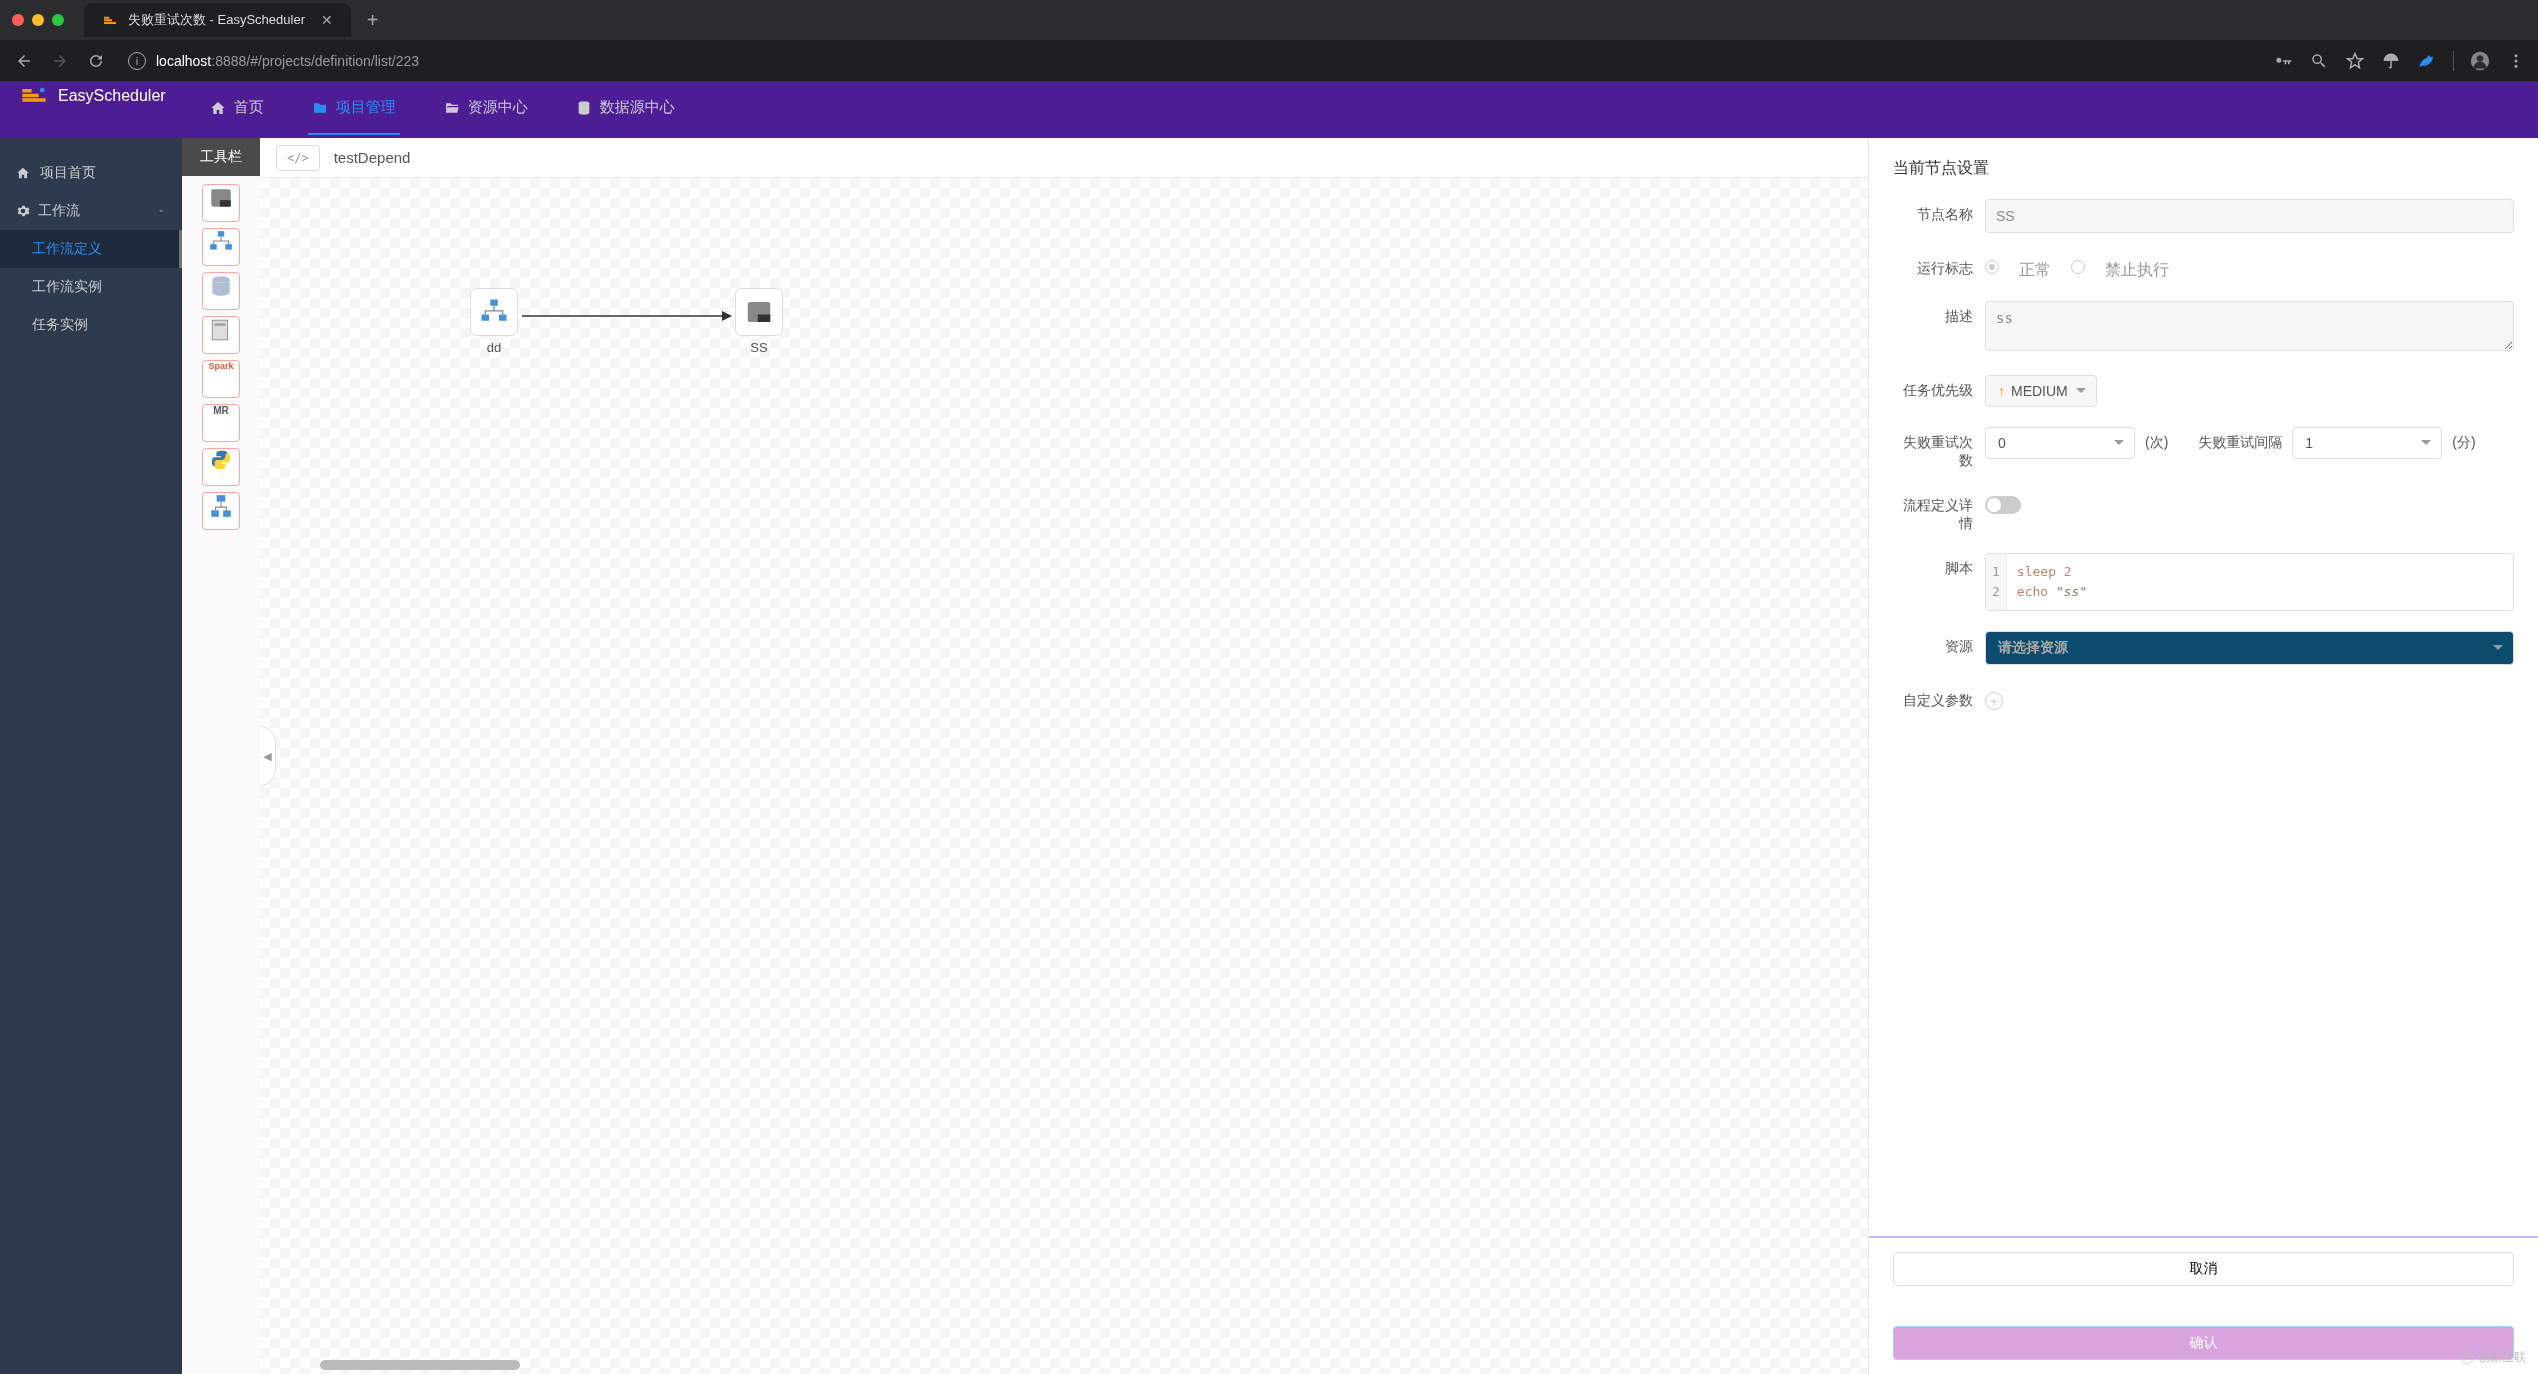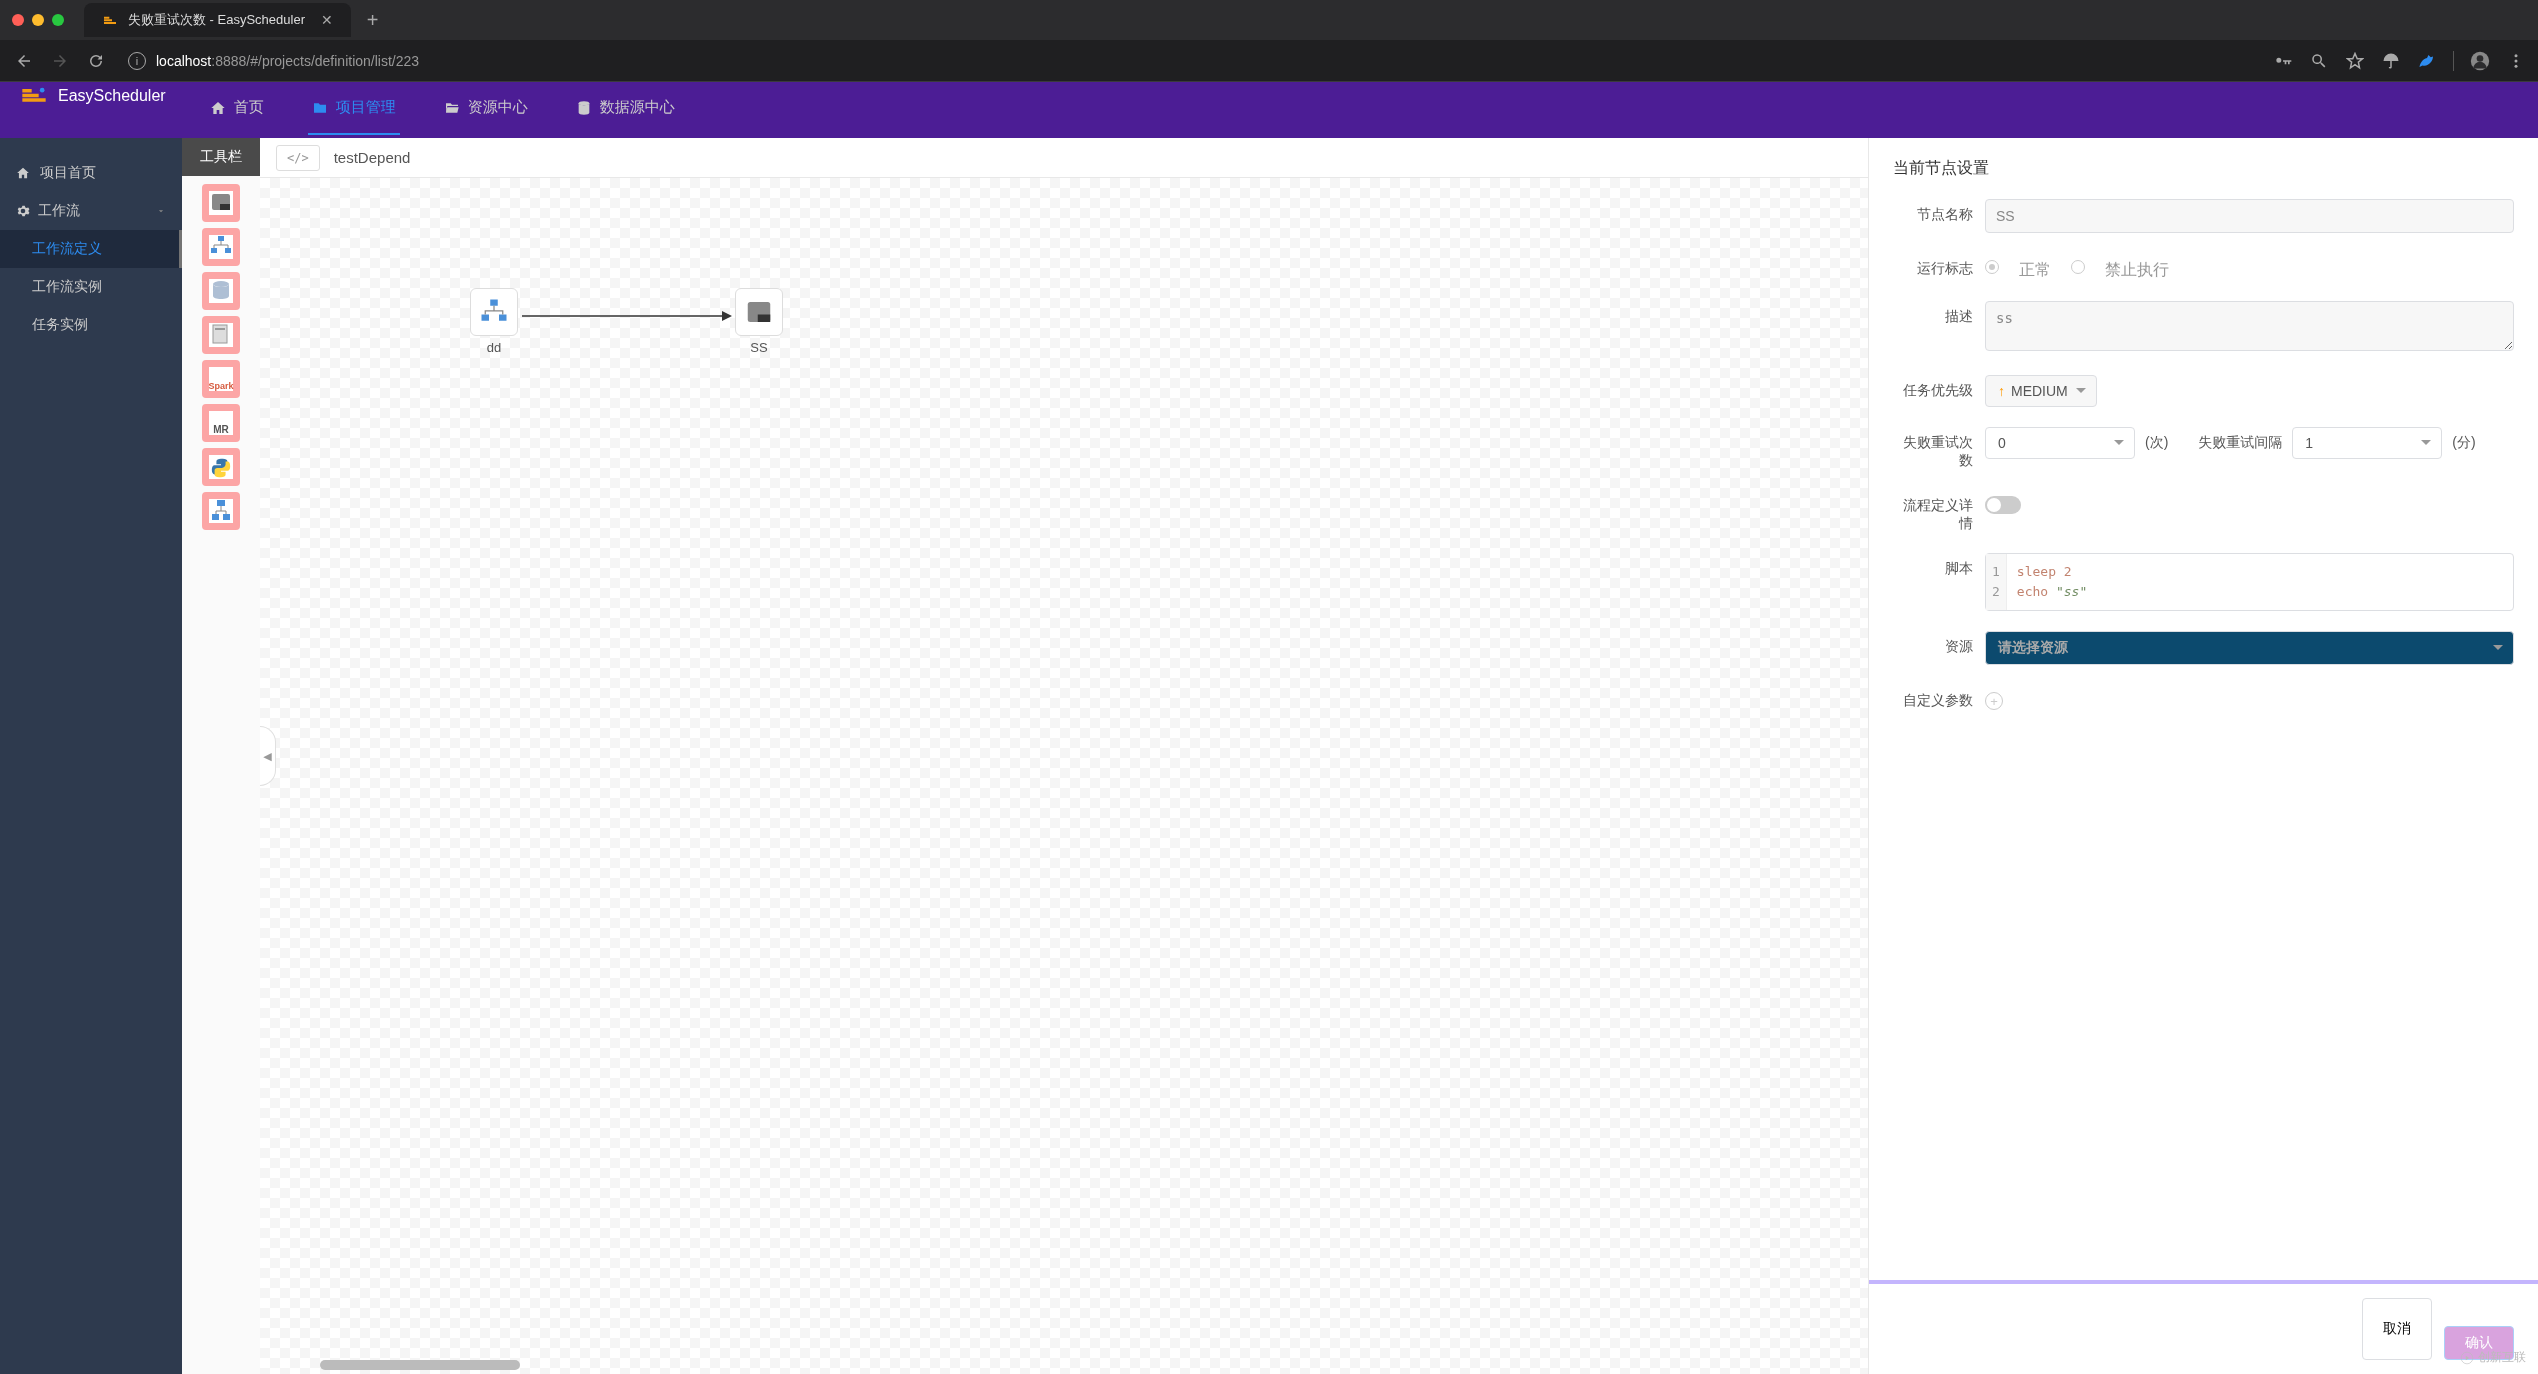--- a/index.html
+++ b/index.html
@@ -40,21 +40,21 @@
     .sidebar { width: 182px; background: #2e3a4e; padding-top: 16px; }
     .sidebar-item { display: flex; align-items: center; gap: 10px; padding: 10px 16px; color: #ccc; font-size: 14px; cursor: pointer; }
     .sidebar-item.has-children { justify-content: space-between; }
     .sidebar-subitem { padding: 10px 16px 10px 32px; color: #ccc; font-size: 14px; cursor: pointer; }
     .sidebar-subitem.active { background: #1f2a3d; color: #2d8cf0; border-right: 3px solid #737373; }
     
     .canvas-area { flex: 1; display: flex; position: relative; background: #fff; }
     .toolbox { width: 78px; display: flex; flex-direction: column; background: #fafafa; }
     .toolbox-header { background: #4a4a4a; color: #fff; padding: 10px 8px; font-size: 14px; text-align: center; }
     .toolbox-items { display: flex; flex-direction: column; gap: 6px; padding: 8px; align-items: center; }
-    .tool-item { width: 38px; height: 38px; display: flex; align-items: flex-end; justify-content: center; cursor: move; border-radius: 4px; background: #fff; border: 7px solid #fca5a5; }
+    .tool-item { width: 38px; height: 38px; display: flex; align-items: flex-start; justify-content: center; cursor: move; border-radius: 4px; background: #fff; border: 1px solid #fca5a5; }
     .collapse-btn { position: absolute; left: 78px; top: 50%; transform: translateY(-50%); width: 16px; height: 60px; background: #fff; border: 1px solid #e0e0e0; border-left: none; border-radius: 0 30px 30px 0; display: flex; align-items: center; justify-content: center; color: #999; cursor: pointer; font-size: 11px; z-index: 5; }
     
     .canvas-header { height: 40px; border-bottom: 1px solid #e8e8e8; display: flex; align-items: center; padding: 0 16px; gap: 14px; }
     .code-toggle { padding: 5px 10px; border: 1px solid #ddd; border-radius: 3px; color: #999; font-size: 12px; cursor: pointer; font-family: monospace; }
     .canvas-title { font-size: 15px; color: #555; }
     
     .canvas-main { flex: 1; display: flex; flex-direction: column; position: relative; }
     .canvas { flex: 1; position: relative; background-image: linear-gradient(45deg,#f5f5f5 25%,transparent 25%),linear-gradient(-45deg,#f5f5f5 25%,transparent 25%),linear-gradient(45deg,transparent 75%,#f5f5f5 75%),linear-gradient(-45deg,transparent 75%,#f5f5f5 75%); background-size: 20px 20px; background-position: 0 0,0 10px,10px -10px,-10px 0; }
     .dag-node { position: absolute; display: flex; flex-direction: column; align-items: center; gap: 4px; }
     .dag-node-icon { width: 48px; height: 48px; background: #fff; border: 1px solid #ddd; border-radius: 6px; display: flex; align-items: center; justify-content: center; }
@@ -85,21 +85,21 @@
     .toggle::after { content: ''; width: 14px; height: 14px; background: #fff; border-radius: 50%; position: absolute; top: 2px; left: 2px; }
     .code-editor { border: 1px solid #dcdee2; border-radius: 4px; display: flex; font-family: Menlo, Monaco, monospace; font-size: 13px; }
     .line-nums { background: #f7f7f7; padding: 8px 6px; text-align: right; color: #999; border-right: 1px solid #eee; }
     .line-nums div { line-height: 20px; }
     .code-text { padding: 8px 10px; flex: 1; }
     .code-line { line-height: 20px; }
     .code-kw { color: #c2836f; }
     .code-str { color: #718c62; font-style: italic; }
     .full-select { width: 100%; color: #aaa; background: #0c4a6e; font-weight: bold; }
     .plus-btn { width: 18px; height: 18px; border: 1.5px solid #ccc; border-radius: 50%; display: flex; align-items: center; justify-content: center; color: #ccc; font-size: 13px; cursor: pointer; margin-top: 7px; }
-    .panel-footer { padding: 14px 24px; border-top: 4px solid #c4b5fd; display: flex; justify-content: flex-end; gap: 12px; }
+    .panel-footer { padding: 14px 24px; border-top: 2px solid #c4b5fd; display: flex; justify-content: flex-end; gap: 12px; flex-direction: column; }
     .btn { padding: 7px 20px; border-radius: 4px; font-size: 14px; cursor: pointer; border: 1px solid #dcdee2; background: #fff; }
     .btn-primary { background: #a21caf; color: #fff; border-color: #2d8cf0; opacity: 0.4; margin-top: 28px; }
     .watermark { position: absolute; bottom: 8px; right: 12px; color: #bbb; font-size: 12px; display: flex; align-items: center; gap: 4px; }
   </style>
 </head>
 <body>
 
 <div class="browser-titlebar">
   <div class="traffic-lights">
     <div class="traffic-light tl-red"></div>

